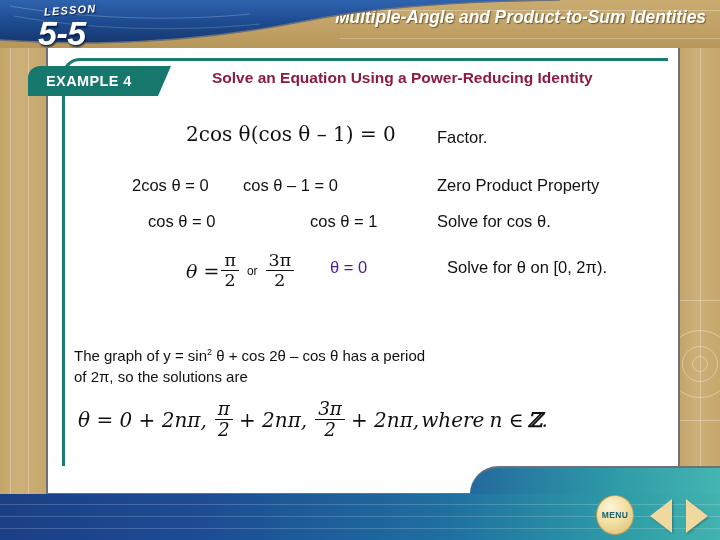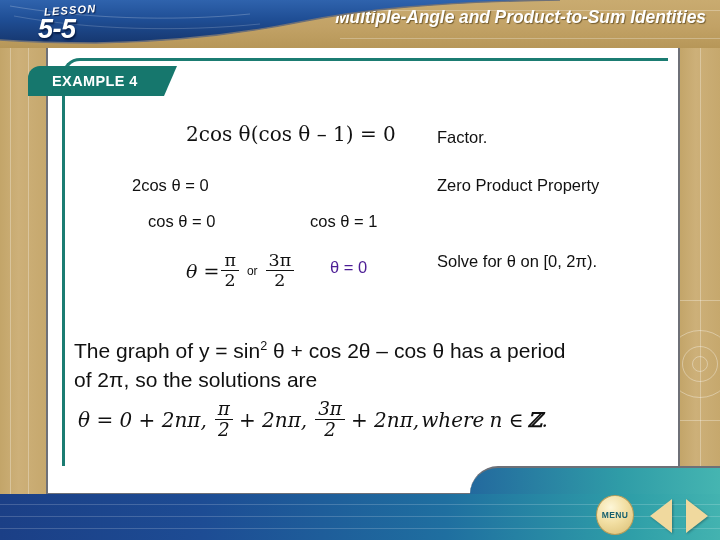--- a/index.html
+++ b/index.html
@@ -80,21 +80,21 @@
     font-weight: bold;
     font-style: italic;
     letter-spacing: 1.2px;
     text-shadow: 1px 1px 1px rgba(0,20,60,0.8);
     transform: rotate(-4deg);
   }
   .lesson-number {
     position: absolute;
     left: 38px; top: 14px;
     color: #ffffff;
-    font-size: 27px;
+    font-size: 34px;
     font-weight: bold;
     font-style: italic;
     letter-spacing: -0.5px;
     text-shadow: 1px 2px 2px rgba(0,20,60,0.85);
   }
 
   
   .content {
     position: absolute;
     left: 46px;
@@ -119,21 +119,21 @@
     border-radius: 18px 0 0 0;
     border-right: none;
     border-bottom: none;
     box-sizing: border-box;
   }
   .example-tab {
     position: absolute;
     left: 28px;
     top: 66px;
     height: 30px;
-    padding: 0 26px 0 24px;
+    padding: 0 26px 0 18px;
     background: #16776d;
     border-radius: 12px 0 0 0;
     display: flex;
     align-items: center;
   }
   .example-tab::after {
     content: "";
     position: absolute;
     right: -13px; top: 0;
     width: 0; height: 0;
@@ -182,21 +182,21 @@
   .row-note {
     position: absolute;
     left: 437px;
     font-size: 16.5px;
     color: #111111;
     white-space: nowrap;
   }
   .note-factor { top: 128px; text-align: center; }
   .note-zpp    { top: 176px; }
   .note-solve  { top: 212px; }
-  .note-interval { top: 252px; }
+  .note-interval { top: 258px; margin-left: 10px; }
 
   .col-a {
     position: absolute;
     font-size: 16.5px;
     color: #111111;
     white-space: nowrap;
   }
   .col-b {
     position: absolute;
     font-size: 16.5px;
@@ -248,23 +248,23 @@
     top: 258px;
     font-size: 16.5px;
     color: #4c1d95;
     white-space: nowrap;
   }
 
   
   .para {
     position: absolute;
     left: 74px;
-    top: 337px;
+    top: 346px;
     width: 580px;
-    font-size: 21px;
+    font-size: 15px;
     line-height: 1.38;
     color: #111111;
   }
   .para sup {
     font-size: 0.6em;
     vertical-align: super;
   }
 
   
   .solution {
@@ -396,28 +396,31 @@
   <div class="lesson-number">5-5</div>
 
   <div class="content">
     <div class="example-box"></div>
   </div>
 
   <div class="example-tab">
     <span class="example-tab-label">EXAMPLE 4</span>
   </div>
 
+  <div class="example-title">Solve an Equation Using a Power-Reducing Identity</div>
 
   <div class="row-eq0 math-serif">2cos θ(cos θ – 1) = 0</div>
 
   <div class="row-note note-factor sans">Factor.</div>
   <div class="row-note note-zpp sans">Zero Product Property</div>
+  <div class="row-note note-solve sans">Solve for cos θ.</div>
   <div class="row-note note-interval sans">Solve for θ on [0, 2π).</div>
 
   <div class="col-a r2a sans">2cos θ = 0</div>
+  <div class="col-b r2b sans">cos θ – 1 = 0</div>
   <div class="col-a r3a sans">cos θ = 0</div>
   <div class="col-b r3b sans">cos θ = 1</div>
 
   <div class="row-eq-theta">
     <span class="math-serif ital">θ =</span>
     <span class="frac math-serif">
       <span class="num">π</span>
       <span class="den">2</span>
     </span>
     <span class="orword">or</span>

